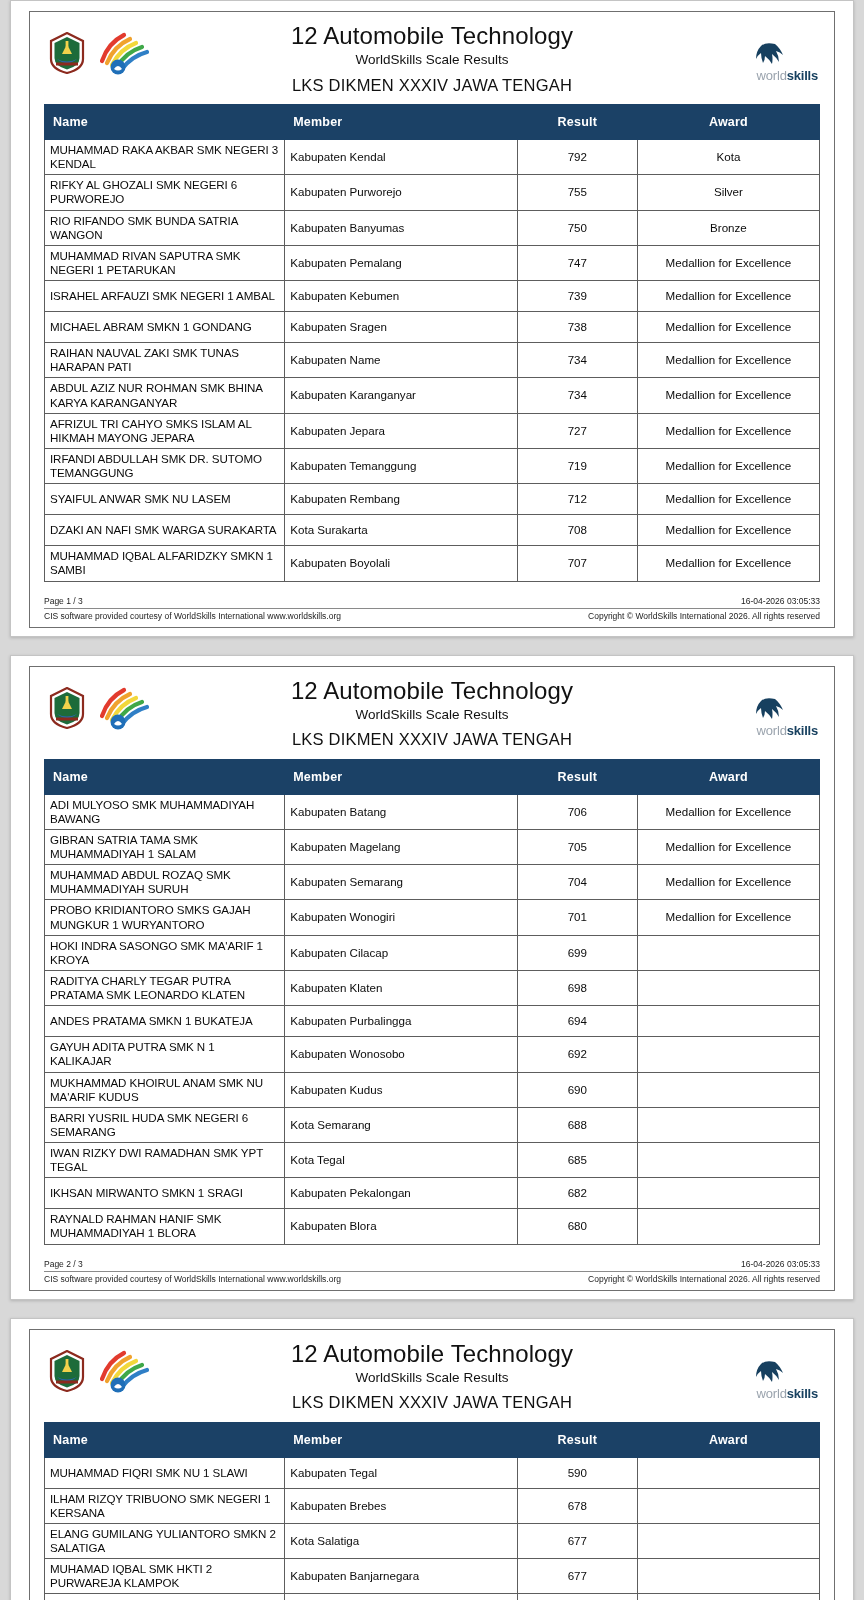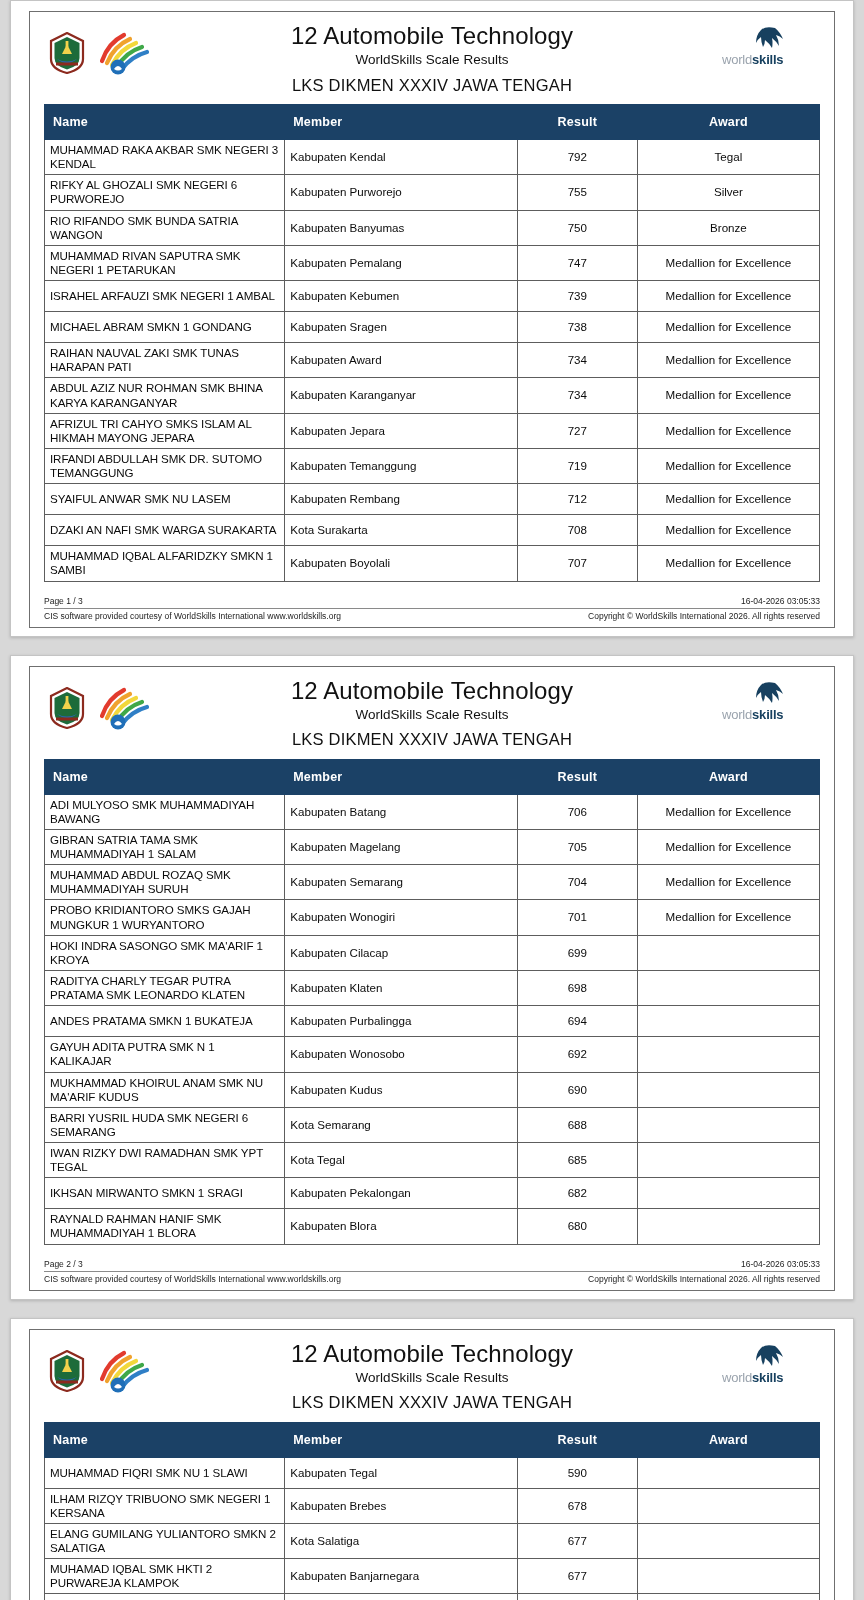--- a/index.html
+++ b/index.html
@@ -73,23 +73,23 @@
     align-items: center;
     gap: 6px;
   }
   .emblem { width: 38px; height: 42px; }
   .lks-logo { width: 58px; height: 44px; position: relative; }
 
   
   .logo-right {
     position: absolute;
     right: 2px;
-    top: 6px;
+    top: 22px;
     width: 96px;
-    text-align: left;
+    text-align: right;
   }
   .ws-mark { width: 34px; height: 26px; margin: 0 auto 1px auto; display:block; }
   .ws-word {
     font-size: 13px;
     letter-spacing: -0.2px;
     line-height: 1;
     white-space: nowrap;
   }
   .ws-word .w1 { color: #9aa3ad; }
   .ws-word .w2 { color: #17405f; font-weight: bold; }
@@ -211,21 +211,21 @@
             <th class="c-member left">Member</th>
             <th class="c-result">Result</th>
             <th class="c-award">Award</th>
           </tr>
         </thead>
         <tbody>
             <tr class="row-tall">
               <td class="c-name">MUHAMMAD   RAKA AKBAR SMK NEGERI 3 KENDAL</td>
               <td class="c-member">Kabupaten Kendal</td>
               <td class="c-result">792</td>
-              <td class="c-award">Tegal</td>
+              <td class="c-award">Kota</td>
             </tr>
             <tr class="row-tall">
               <td class="c-name">RIFKY   AL GHOZALI SMK NEGERI 6 PURWOREJO</td>
               <td class="c-member">Kabupaten Purworejo</td>
               <td class="c-result">755</td>
               <td class="c-award">Silver</td>
             </tr>
             <tr class="row-tall">
               <td class="c-name">RIO   RIFANDO SMK BUNDA SATRIA WANGON</td>
               <td class="c-member">Kabupaten Banyumas</td>
@@ -245,21 +245,21 @@
               <td class="c-award">Medallion for Excellence</td>
             </tr>
             <tr class="row-tall">
               <td class="c-name">MICHAEL   ABRAM SMKN 1 GONDANG</td>
               <td class="c-member">Kabupaten Sragen</td>
               <td class="c-result">738</td>
               <td class="c-award">Medallion for Excellence</td>
             </tr>
             <tr class="row-tall">
               <td class="c-name">RAIHAN   NAUVAL ZAKI SMK TUNAS HARAPAN PATI</td>
-              <td class="c-member">Kabupaten Award</td>
+              <td class="c-member">Kabupaten Name</td>
               <td class="c-result">734</td>
               <td class="c-award">Medallion for Excellence</td>
             </tr>
             <tr class="row-tall">
               <td class="c-name">ABDUL   AZIZ NUR ROHMAN SMK BHINA KARYA KARANGANYAR</td>
               <td class="c-member">Kabupaten Karanganyar</td>
               <td class="c-result">734</td>
               <td class="c-award">Medallion for Excellence</td>
             </tr>
             <tr class="row-tall">

